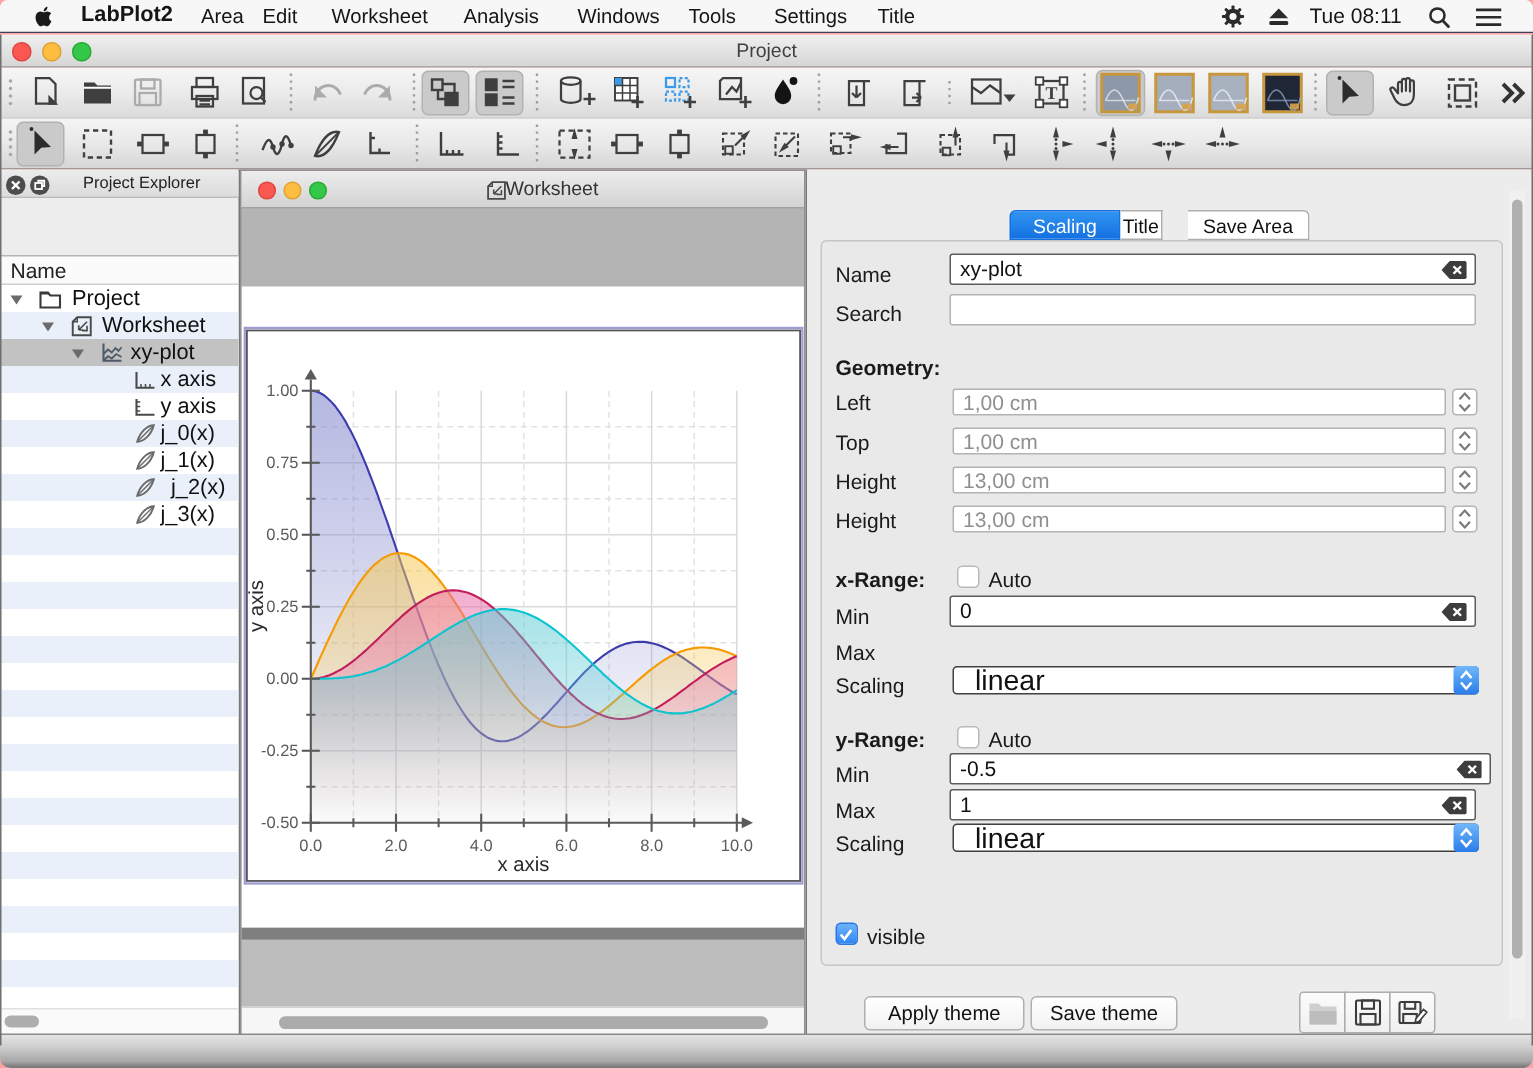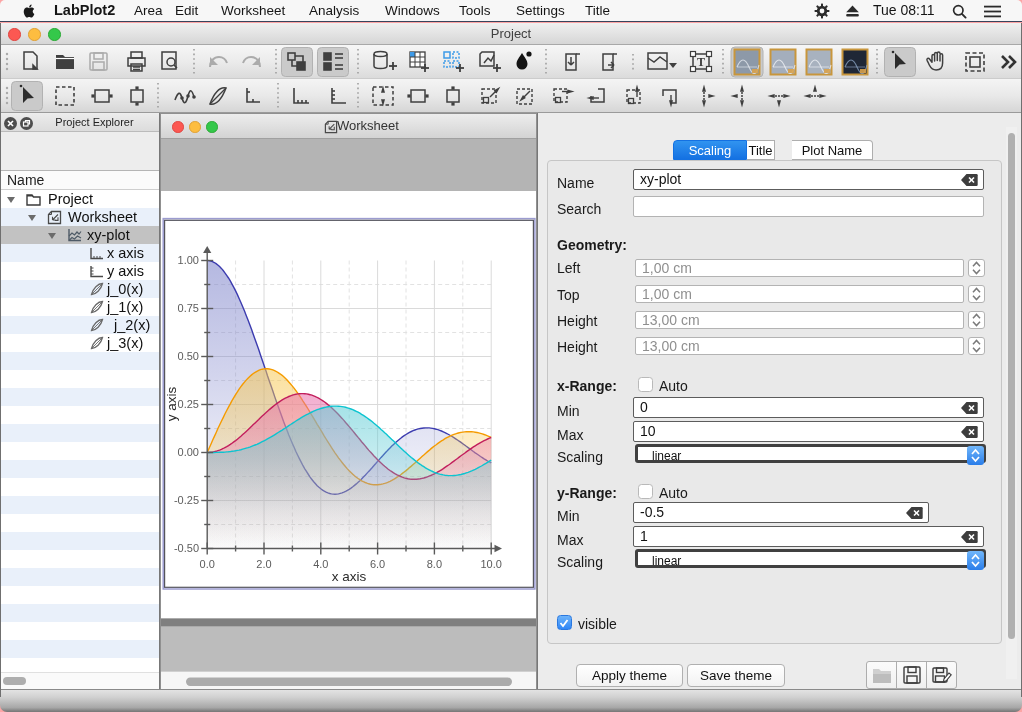--- a/index.html
+++ b/index.html
@@ -31,21 +31,21 @@
 #tabpane{left:8.5px;top:46.5px;width:455px;height:484px;background:#e9e9e9;border:1px solid #c6c6c6;border-radius:4px}
 .tab{position:absolute;top:27px;height:20px;font-size:13px;line-height:19px;text-align:center;background:#fff;border:1px solid #aeaeae;color:#111}
 .tabsel{background:linear-gradient(#3194f0,#1471e2);color:#fff;border-color:#1471e2}
 .flabel{position:absolute;font-size:14px;color:#1a1a1a}
 .fbold{font-weight:bold}
 .finput{background:#fff;border:1px solid #b3b3b3;border-radius:2px;font-size:14px;color:#111;padding-left:6px}
 .fdark{border:1.5px solid #5c5c5c}
 .gray{color:#8f8f8f;line-height:16px}
 .spin{position:absolute;width:17px;background:#fff;border:1px solid #b3b3b3;border-radius:3px}
 .cbox{position:absolute;width:14.5px;height:14.5px;background:#fff;border:1px solid #b9b9b9;border-radius:3.5px}
-.combo{position:absolute;background:#fff;border:3px solid #404040;border-radius:3px;font-size:12px;color:#111}
+.combo{position:absolute;background:#fff;border:1px solid #404040;border-radius:3px;font-size:19px;color:#111}
 .cbtn{position:absolute;right:-1px;top:-1px;border-radius:3px;background:linear-gradient(#71b7fb,#2a7de9)}
 .btn{position:absolute;height:23px;background:linear-gradient(#fff,#f2f2f2);border:1px solid #b0b0b0;border-radius:4px;font-size:13.5px;color:#111;text-align:center;line-height:21px}
 .ibtn{position:absolute;width:31px;height:28px;background:linear-gradient(#fbfbfb,#f0f0f0);border:1px solid #adadad;border-radius:0}
 #bottombar{left:0;top:690px;width:1022px;height:22px;background:linear-gradient(#e3e3e3,#cfcfcf 35%,#a7a7a7 80%,#7b7b7b 97%);border-radius:0 0 7px 7px}
 </style></head><body>
 <div id="screen">
     <div id="menubar" class="ab">
       <svg class="ab" style="left:22px;top:3px" width="15" height="16" viewBox="0 0 15 16">
         <path fill="#1a1a1a" d="M10.7 8.6c0-1.7 1.4-2.5 1.5-2.6-.8-1.2-2-1.3-2.5-1.4-1-.1-2 .6-2.5.6-.5 0-1.3-.6-2.2-.6-1.1 0-2.2.7-2.7 1.7-1.2 2-.3 5 .8 6.6.5.8 1.2 1.7 2 1.6.8 0 1.1-.5 2.1-.5s1.3.5 2.2.5c.9 0 1.5-.8 2-1.6.6-.9.9-1.8.9-1.9-.1 0-1.6-.7-1.6-2.4zM9 3.6c.4-.6.7-1.3.6-2.1-.6 0-1.4.4-1.8 1-.4.5-.8 1.3-.7 2 .7.1 1.4-.3 1.9-.9z"></path>
       </svg>
@@ -612,21 +612,21 @@
           </g>
           <text x="349" y="579.5" font-size="13.5" fill="#2a2a2a" text-anchor="middle" font-family="Liberation Sans">x axis</text>
           <text x="175.5" y="403" font-size="13.5" fill="#2a2a2a" text-anchor="middle" transform="rotate(-90 175.5 403)" font-family="Liberation Sans">y axis</text>
         </g>
       </svg>
     </div>
     <div id="rdock" class="ab">
       <div id="tabpane" class="ab"></div>
       <div class="tab tabsel" style="left:135px;width:74px;border-radius:4px 0 0 0">Scaling</div>
       <div class="tab" style="left:209px;width:28px;border-left:none">Title</div>
-      <div class="tab" style="left:254px;width:81px;border-left:none;border-radius:0 4px 0 0">Plot Name</div>
+      <div class="tab" style="left:254px;width:81px;border-left:none;border-radius:0 4px 0 0">Save Area</div>
       <div class="flabel" style="left:19px;top:62px">Name</div>
       <div class="finput fdark ab" style="left:95px;top:56px;width:351px;height:21px;line-height:18px">xy-plot<svg class="ab" style="right:5px;top:4px" width="17" height="12" viewBox="0 0 17 12">
           <path d="M5.5 0h10a1.2 1.2 0 011.2 1.2v9.6a1.2 1.2 0 01-1.2 1.2h-10L0 6z" fill="#3d3d3d"></path>
           <g stroke="#fff" stroke-width="1.6">
             <line x1="8" y1="3.5" x2="13" y2="8.5"></line>
             <line x1="13" y1="3.5" x2="8" y2="8.5"></line>
           </g>
         </svg></div>
       <div class="flabel" style="left:19px;top:88px">Search</div>
       <div class="finput ab" style="left:95px;top:83px;width:351px;height:21px"></div>
@@ -668,42 +668,35 @@
       <div class="flabel" style="left:121px;top:265px">Auto</div>
       <div class="flabel" style="left:19px;top:290px">Min</div>
       <div class="finput fdark ab" style="left:95px;top:284px;width:351px;height:21px;line-height:18px">0<svg class="ab" style="right:5px;top:4px" width="17" height="12" viewBox="0 0 17 12">
           <path d="M5.5 0h10a1.2 1.2 0 011.2 1.2v9.6a1.2 1.2 0 01-1.2 1.2h-10L0 6z" fill="#3d3d3d"></path>
           <g stroke="#fff" stroke-width="1.6">
             <line x1="8" y1="3.5" x2="13" y2="8.5"></line>
             <line x1="13" y1="3.5" x2="8" y2="8.5"></line>
           </g>
         </svg></div>
       <div class="flabel" style="left:19px;top:314px">Max</div>
-      <div class="finput fdark ab" style="left:95px;top:308px;width:351px;height:21px;line-height:18px">10<svg class="ab" style="right:5px;top:4px" width="17" height="12" viewBox="0 0 17 12">
-          <path d="M5.5 0h10a1.2 1.2 0 011.2 1.2v9.6a1.2 1.2 0 01-1.2 1.2h-10L0 6z" fill="#3d3d3d"></path>
-          <g stroke="#fff" stroke-width="1.6">
-            <line x1="8" y1="3.5" x2="13" y2="8.5"></line>
-            <line x1="13" y1="3.5" x2="8" y2="8.5"></line>
-          </g>
-        </svg></div>
       <div class="flabel" style="left:19px;top:336px">Scaling</div>
       <div class="combo" style="left:97px;top:331px;width:351px;height:19px">
         <div class="ab" style="left:14px;top:1.5px;line-height:15px">linear</div>
         <div class="cbtn" style="height:19px">
           <svg width="17" height="17" viewBox="0 0 17 17" style="display:block;margin:0.5px auto">
             <path d="M5 7l3.5-4L12 7" fill="none" stroke="#fff" stroke-width="1.7"></path>
             <path d="M5 10l3.5 4 3.5-4" fill="none" stroke="#fff" stroke-width="1.7"></path>
           </svg>
         </div>
       </div>
       <div class="flabel fbold" style="left:19px;top:372px">y-Range:</div>
       <div class="cbox" style="left:100px;top:371px"></div>
       <div class="flabel" style="left:121px;top:372px">Auto</div>
       <div class="flabel" style="left:19px;top:395px">Min</div>
-      <div class="finput fdark ab" style="left:95px;top:389px;width:296px;height:21px;line-height:18px">-0.5<svg class="ab" style="right:5px;top:4px" width="17" height="12" viewBox="0 0 17 12">
+      <div class="finput fdark ab" style="left:95px;top:389px;width:361px;height:21px;line-height:18px">-0.5<svg class="ab" style="right:5px;top:4px" width="17" height="12" viewBox="0 0 17 12">
           <path d="M5.5 0h10a1.2 1.2 0 011.2 1.2v9.6a1.2 1.2 0 01-1.2 1.2h-10L0 6z" fill="#3d3d3d"></path>
           <g stroke="#fff" stroke-width="1.6">
             <line x1="8" y1="3.5" x2="13" y2="8.5"></line>
             <line x1="13" y1="3.5" x2="8" y2="8.5"></line>
           </g>
         </svg></div>
       <div class="flabel" style="left:19px;top:419px">Max</div>
       <div class="finput fdark ab" style="left:95px;top:413px;width:351px;height:21px;line-height:18px">1<svg class="ab" style="right:5px;top:4px" width="17" height="12" viewBox="0 0 17 12">
           <path d="M5.5 0h10a1.2 1.2 0 011.2 1.2v9.6a1.2 1.2 0 01-1.2 1.2h-10L0 6z" fill="#3d3d3d"></path>
           <g stroke="#fff" stroke-width="1.6">

